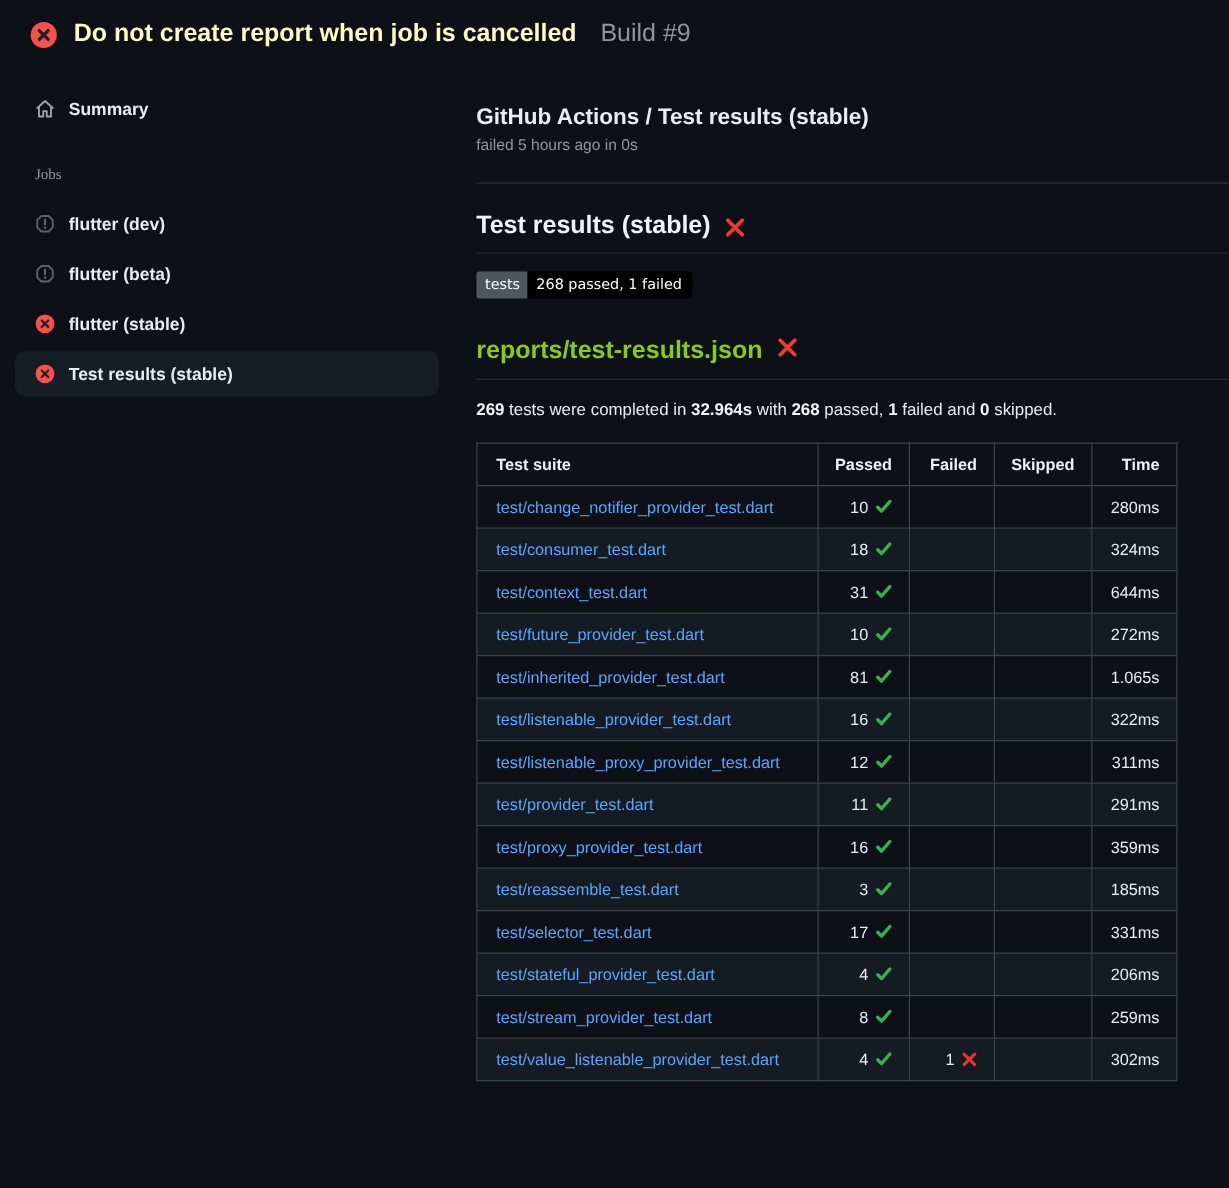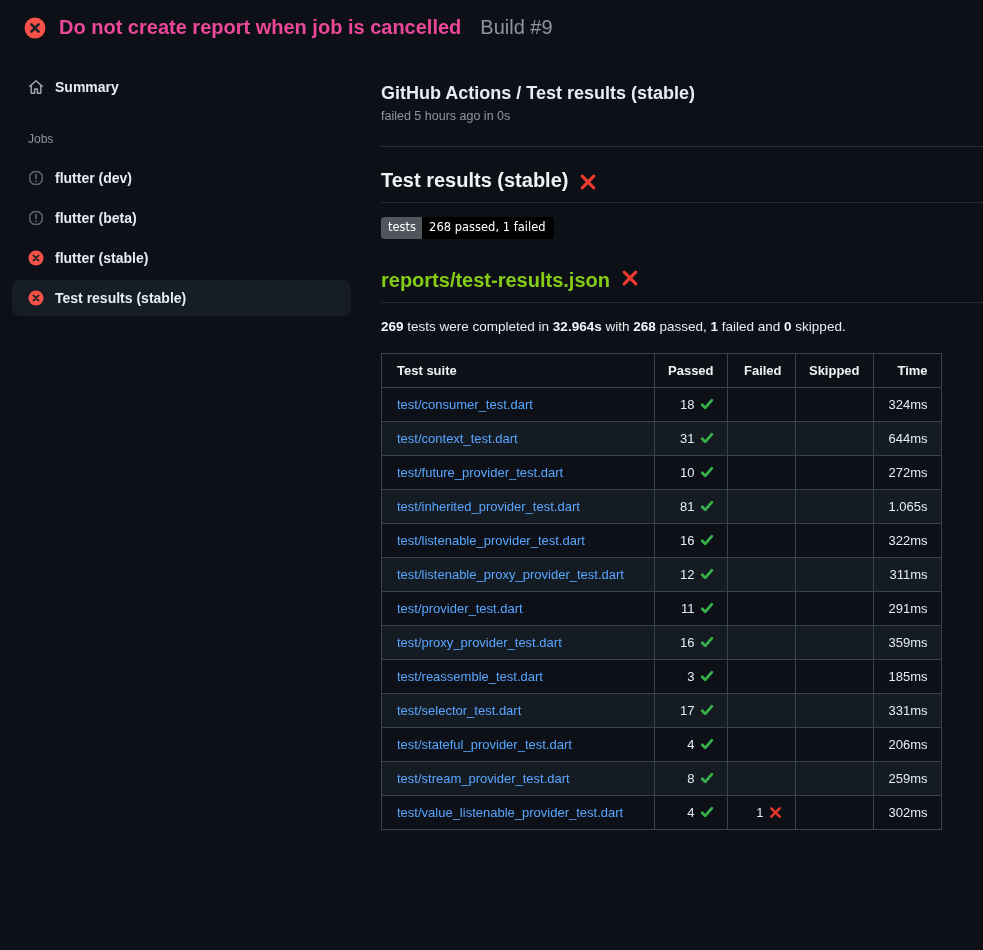--- a/index.html
+++ b/index.html
@@ -6,31 +6,31 @@
   html,body { width: 983px; height: 950px; }
   body {
     background: #0d1117;
     color: #e6edf3;
     font-family: "Liberation Sans", "DejaVu Sans", sans-serif;
     overflow: hidden;
   }
   
   .app-header { display: flex; align-items: center; gap: 13px; padding: 16px 24px 12px 24px; }
   .app-header .status-dot { flex: none; display: inline-flex; }
-  .app-title { font-size: 20px; font-weight: 700; color: #ec4899; }
+  .app-title { font-size: 20px; font-weight: 700; color: #fef9c3; }
   .app-build { font-size: 20px; font-weight: 400; color: #8d96a0; margin-left: 6px; }
 
   
   .layout { display: flex; align-items: flex-start; }
   .sidebar { width: 381px; flex: none; padding-top: 20px; }
   .main { flex: 1; min-width: 0; padding-top: 32px; }
 
   
   .side-summary { display: flex; gap: 11px; padding: 8px 16px 8px 28px; font-size: 14px; font-weight: 600; color: #e6edf3; cursor: pointer; }
-  .side-group-label { margin: 26px 0 0 28px; font-size: 12px; color: #8d96a0; }
+  .side-group-label { margin: 26px 0 0 28px; font-size: 12px; color: #8d96a0; font-family: Liberation Serif, serif; }
   .side-jobs { margin-top: 14px; }
   .side-item { display: flex; align-items: center; gap: 11px; margin: 4px 30px 4px 12px; padding: 10px 16px; border-radius: 8px; font-size: 14px; font-weight: 600; color: #e6edf3; cursor: pointer; }
   .side-item.selected { background: #171d26; }
   .side-item .job-icon { flex: none; display: inline-flex; }
 
   
   .breadcrumb { font-size: 18px; font-weight: 700; color: #e6edf3; }
   .run-meta { margin-top: 5px; font-size: 12.5px; color: #8d96a0; }
   .rule { border: none; border-top: 1px solid #2a313a; margin-top: 23px; }
 
@@ -163,20 +163,29 @@
           <tr>
             <th class="col-suite">Test suite</th>
             <th class="col-passed">Passed</th>
             <th class="col-failed">Failed</th>
             <th class="col-skipped">Skipped</th>
             <th class="col-time">Time</th>
           </tr>
         </thead>
       <tbody id="results-body">
           <tr>
+            <td class="cell-suite"><a>test/change_notifier_provider_test.dart</a></td>
+            <td><span>10</span><svg class="mark-icon" width="14" height="14" viewBox="0 0 14 14">
+                <path d="M2.2 7.8l3 3.1L11.9 3.2" fill="none" stroke="#37b24a" stroke-width="2.7" stroke-linecap="round" stroke-linejoin="round"></path>
+              </svg></td>
+            <td></td>
+            <td></td>
+            <td>280ms</td>
+          </tr>
+          <tr>
             <td class="cell-suite"><a>test/consumer_test.dart</a></td>
             <td><span>18</span><svg class="mark-icon" width="14" height="14" viewBox="0 0 14 14">
                 <path d="M2.2 7.8l3 3.1L11.9 3.2" fill="none" stroke="#37b24a" stroke-width="2.7" stroke-linecap="round" stroke-linejoin="round"></path>
               </svg></td>
             <td></td>
             <td></td>
             <td>324ms</td>
           </tr>
           <tr>
             <td class="cell-suite"><a>test/context_test.dart</a></td>

